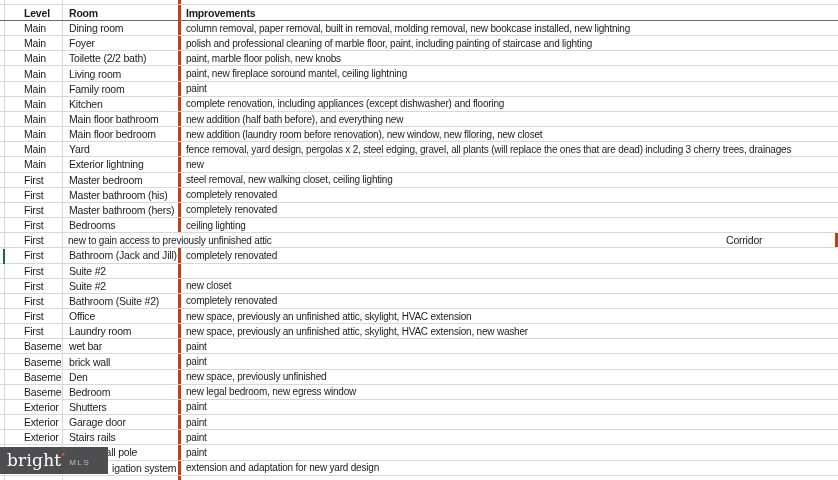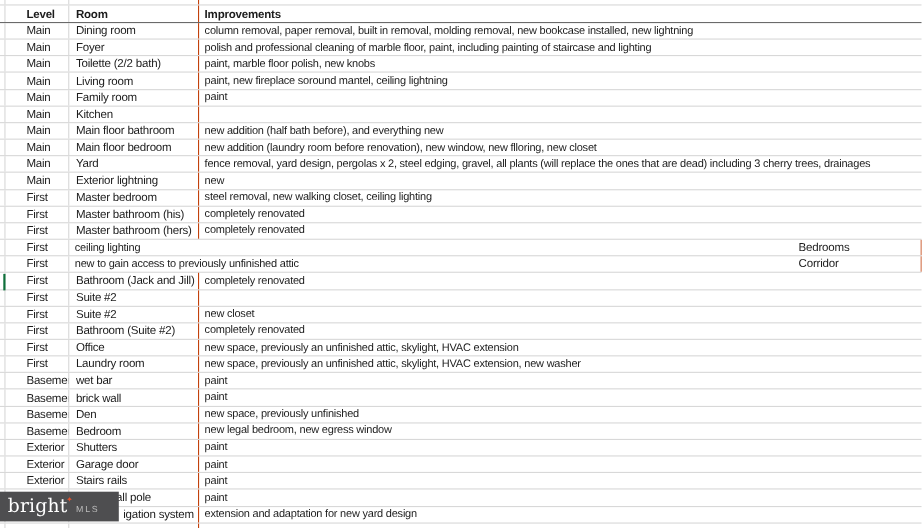--- a/index.html
+++ b/index.html
@@ -11,21 +11,21 @@
   }
   .sheet{position:absolute;inset:0;display:flex;flex-direction:column;}
   .row{display:flex;box-sizing:border-box;border-bottom:1px solid #d8d8d8;}
   .row-top{height:5px;}
   .row-header{height:16px;border-bottom:1px solid #6a6a6a;font-weight:bold;}
   .row-data{height:15.1667px;}
   .row-filler{height:6px;border-bottom:none;flex:1;}
   .cell{box-sizing:border-box;display:flex;align-items:center;overflow:hidden;white-space:nowrap;letter-spacing:-0.2px;}
   .cell-spacer{width:5px;border-right:1px solid #d8d8d8;flex:none;}
   .cell-level{width:58px;border-right:1px solid #d8d8d8;padding-left:19px;font-size:10.5px;flex:none;}
-  .cell-room{width:118px;border-right:1px solid #c2410c;padding-left:6px;font-size:10.5px;flex:none;}
+  .cell-room{width:118px;border-right:3px solid #c2410c;padding-left:6px;font-size:10.5px;flex:none;}
   .cell-improvements{flex:1;padding-left:5px;font-size:10px;overflow:visible;}
   .row-header .cell-level,.row-header .cell-room,.row-header .cell-improvements{font-size:10.5px;}
   .row-header .cell-level{padding-left:19px;}
   
   #rows .row-data:last-child .cell-room{padding-left:49px;}
   
   #cell-marker{
     position:absolute;left:3px;width:2px;height:15px;
     background:#0f703b;z-index:3;
   }
@@ -101,20 +101,21 @@
     <div class="cell cell-spacer"></div>
     <div class="cell cell-level">Main</div>
     <div class="cell cell-room">Family room</div>
     <div class="cell cell-improvements">paint</div>
   </div>
 
   <div class="row row-data">
     <div class="cell cell-spacer"></div>
     <div class="cell cell-level">Main</div>
     <div class="cell cell-room">Kitchen</div>
+    <div class="cell cell-improvements">complete renovation, including appliances (except dishwasher) and flooring</div>
   </div>
 
   <div class="row row-data">
     <div class="cell cell-spacer"></div>
     <div class="cell cell-level">Main</div>
     <div class="cell cell-room">Main floor bathroom</div>
     <div class="cell cell-improvements">new addition (half bath before), and everything new</div>
   </div>
 
   <div class="row row-data">
@@ -155,22 +156,22 @@
   <div class="row row-data">
     <div class="cell cell-spacer"></div>
     <div class="cell cell-level">First</div>
     <div class="cell cell-room">Master bathroom (hers)</div>
     <div class="cell cell-improvements">completely renovated</div>
   </div>
 
   <div class="row row-data">
     <div class="cell cell-spacer"></div>
     <div class="cell cell-level">First</div>
+    <div class="cell cell-room">Bedrooms</div>
     <div class="cell cell-improvements">ceiling lighting</div>
-    <div class="cell cell-room">Bedrooms</div>
   </div>
 
   <div class="row row-data">
     <div class="cell cell-spacer"></div>
     <div class="cell cell-level">First</div>
     <div class="cell cell-improvements">new to gain access to previously unfinished attic</div>
     <div class="cell cell-room">Corridor</div>
   </div>
 
   <div class="row row-data">

